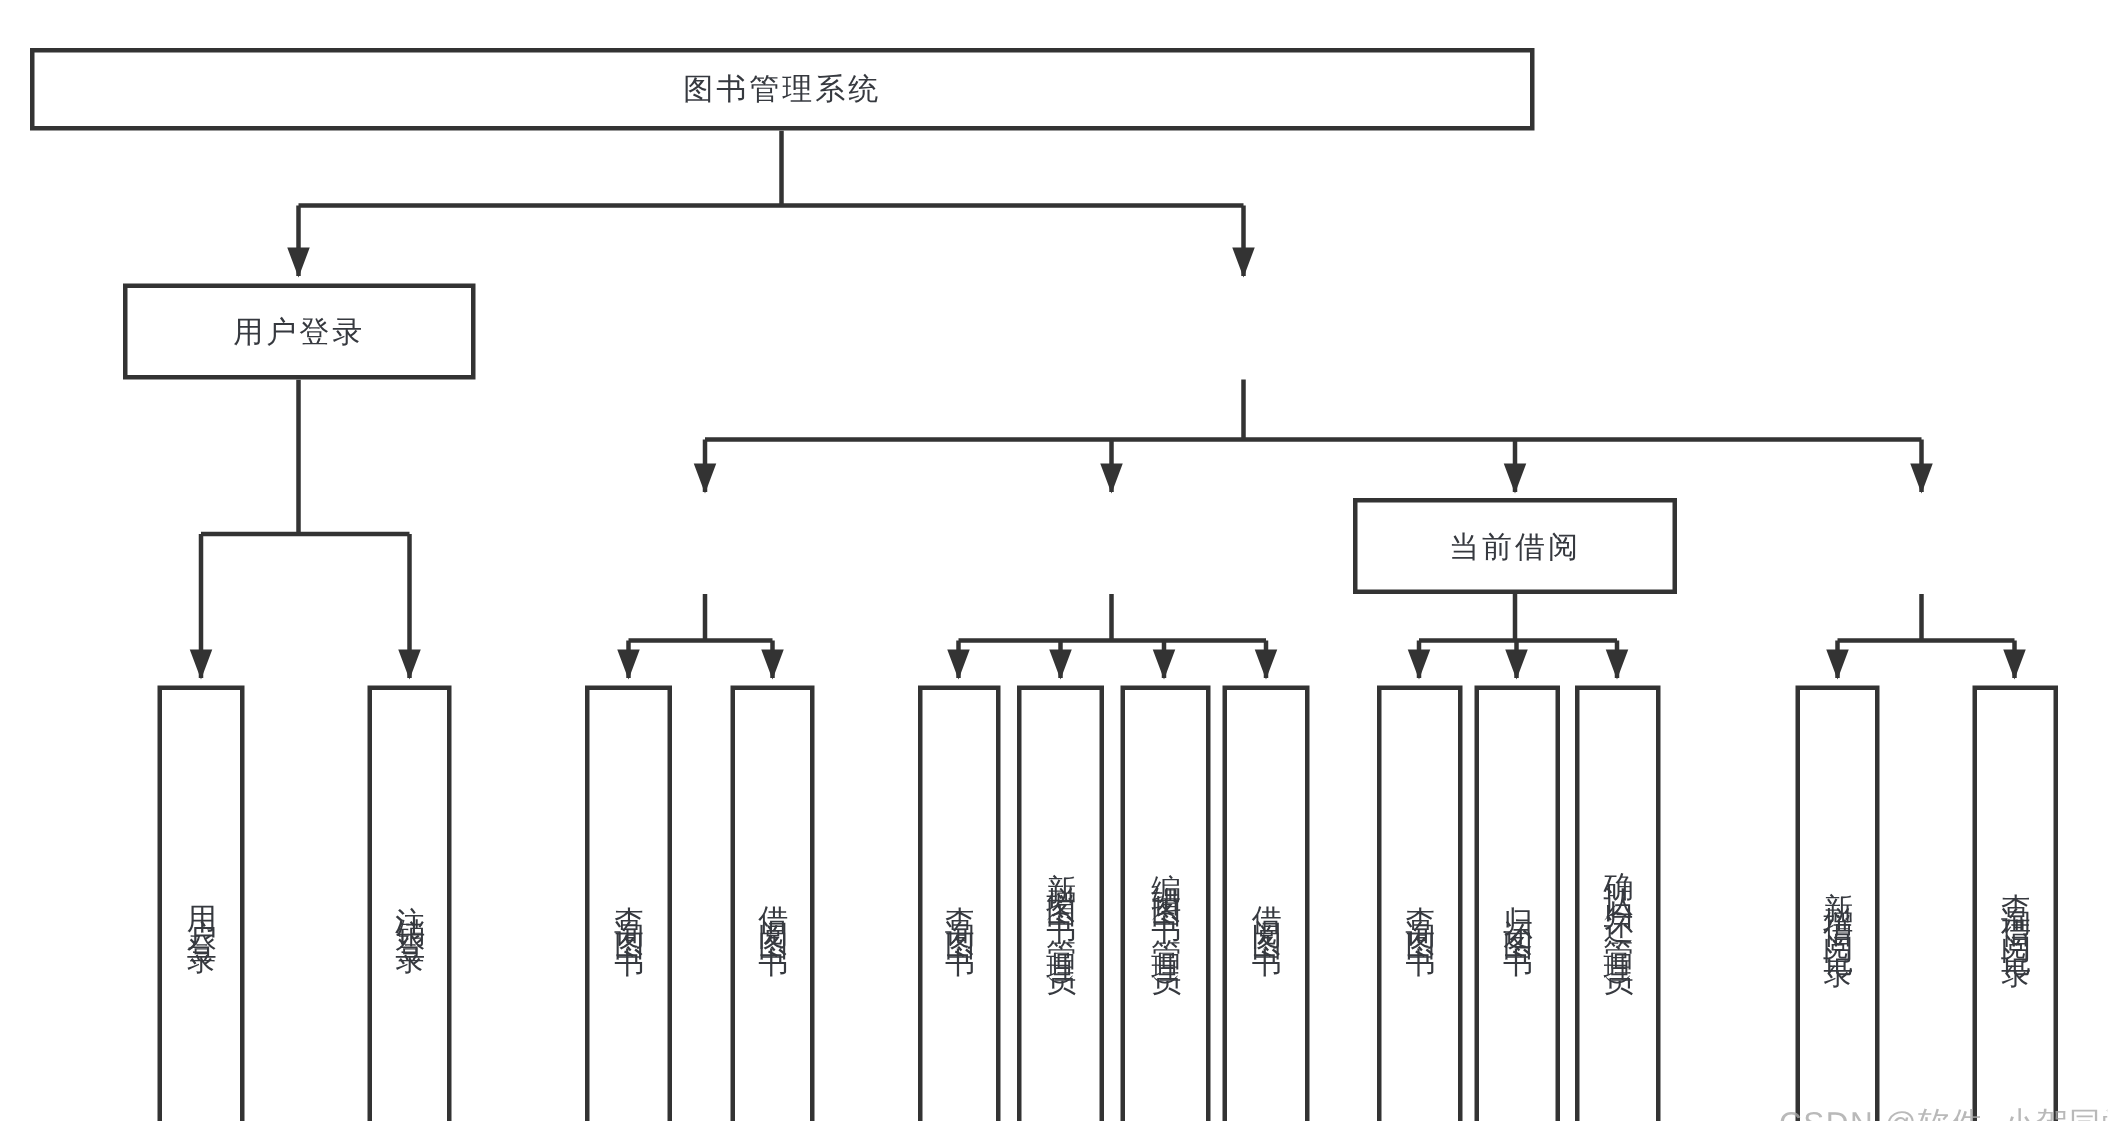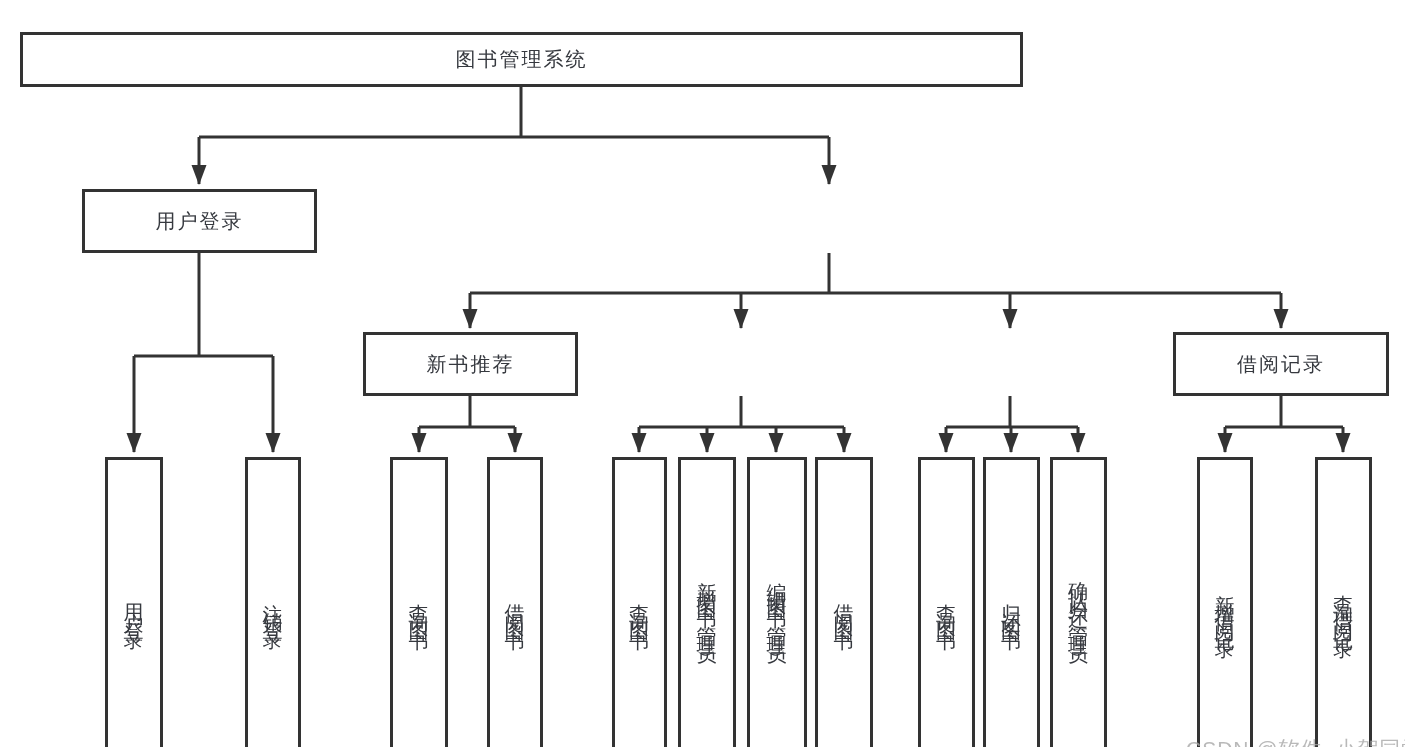--- a/index.html
+++ b/index.html
@@ -76,22 +76,21 @@
 
     <path class="ln" d="M1281 376 V407 M1225 407 H1343"></path>
     <path class="ln" d="M1225 407 V432" marker-end="url(#arw)"></path>
     <path class="ln" d="M1343 407 V432" marker-end="url(#arw)"></path>
   </svg>
 
   <div class="node" style="left:20px;top:12px;width:1003px;height:55px;">图书管理系统</div>
 
   <div class="node" style="left:82px;top:169px;width:235px;height:64px;">用户登录</div>
 
-  <div class="node" style="left:363px;top:312px;width:215px;height:64px;">新书推荐</div>
-  <div class="node" style="left:1173px;top:312px;width:216px;height:64px;">借阅记录</div>
+  <div class="node" style="left:902px;top:312px;width:216px;height:64px;">当前借阅</div>
 
   <div class="leaf" style="left:105px;top:437px;width:58px;height:298px;">
     <span class="vtext">用户登录</span>
   </div>
   <div class="leaf" style="left:245px;top:437px;width:56px;height:298px;">
     <span class="vtext">注销登录</span>
   </div>
 
   <div class="leaf" style="left:390px;top:437px;width:58px;height:298px;">
     <span class="vtext">查询图书</span>

